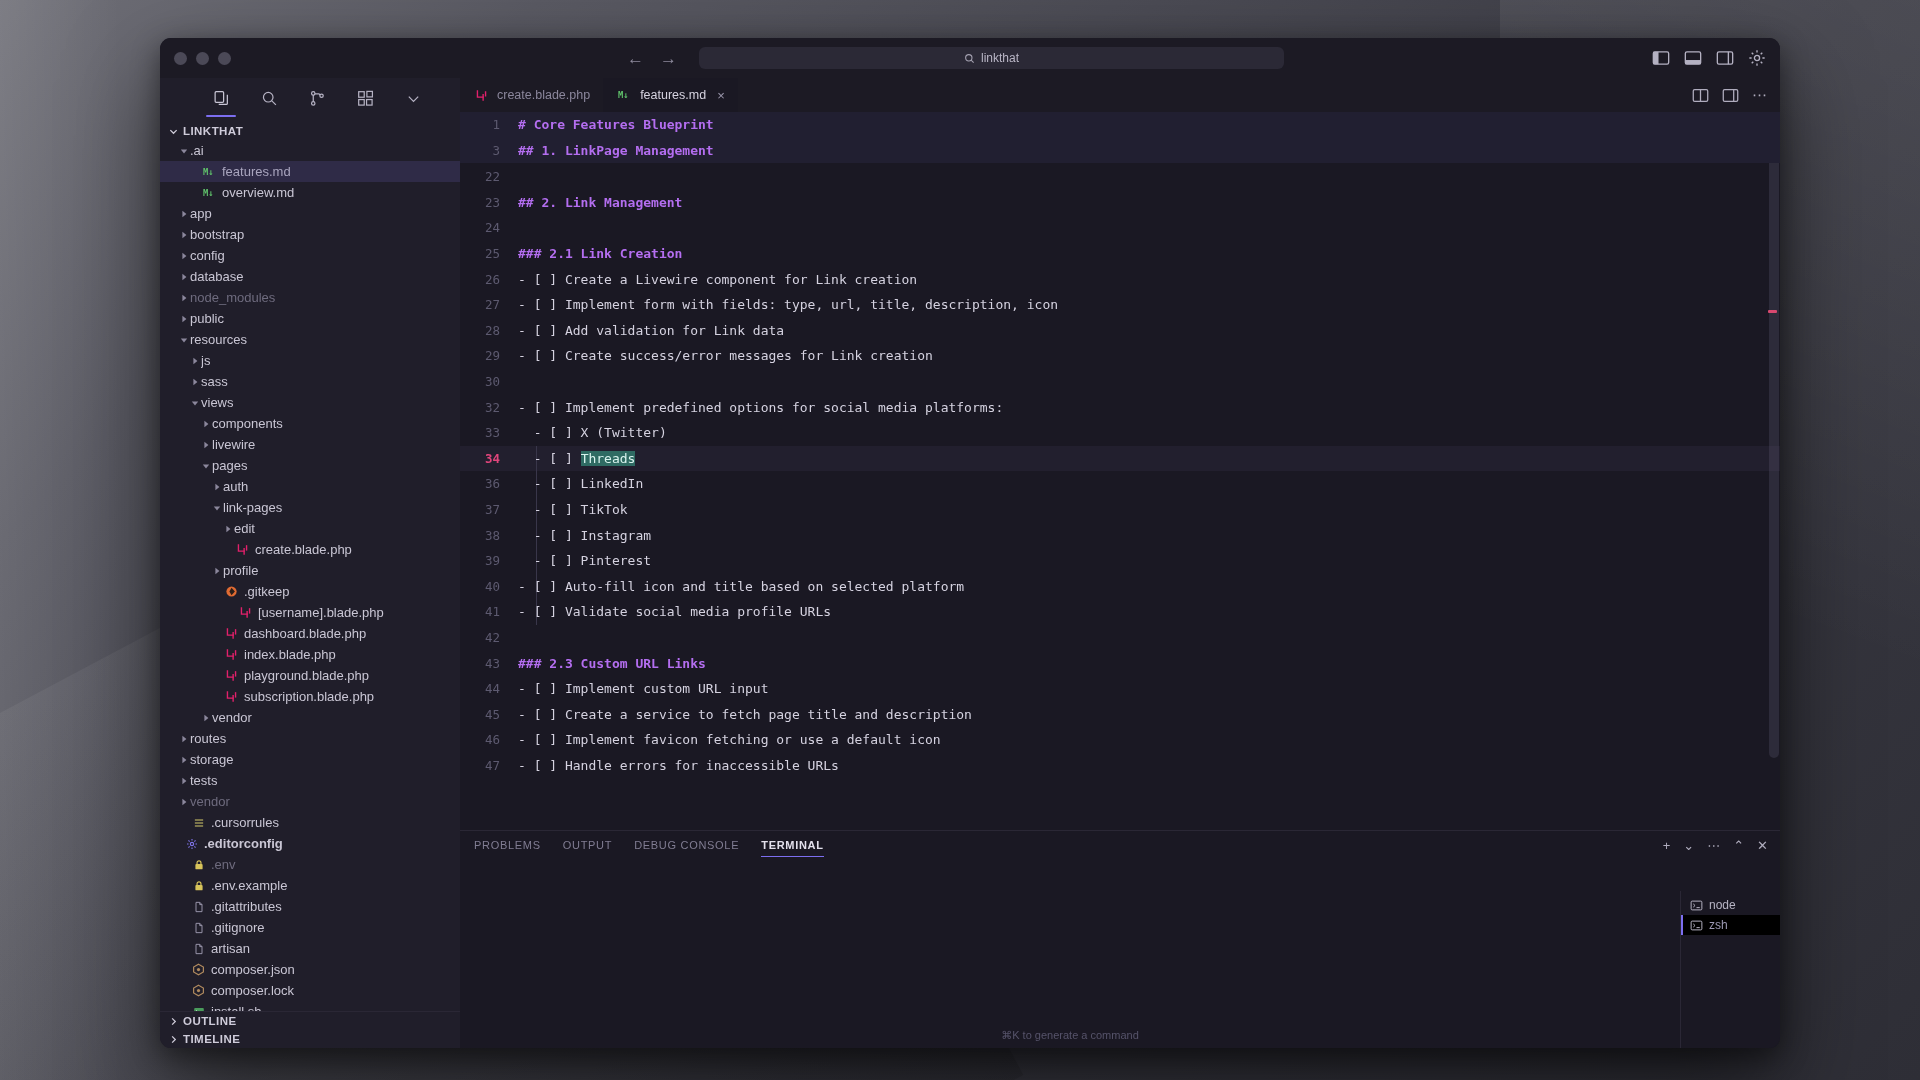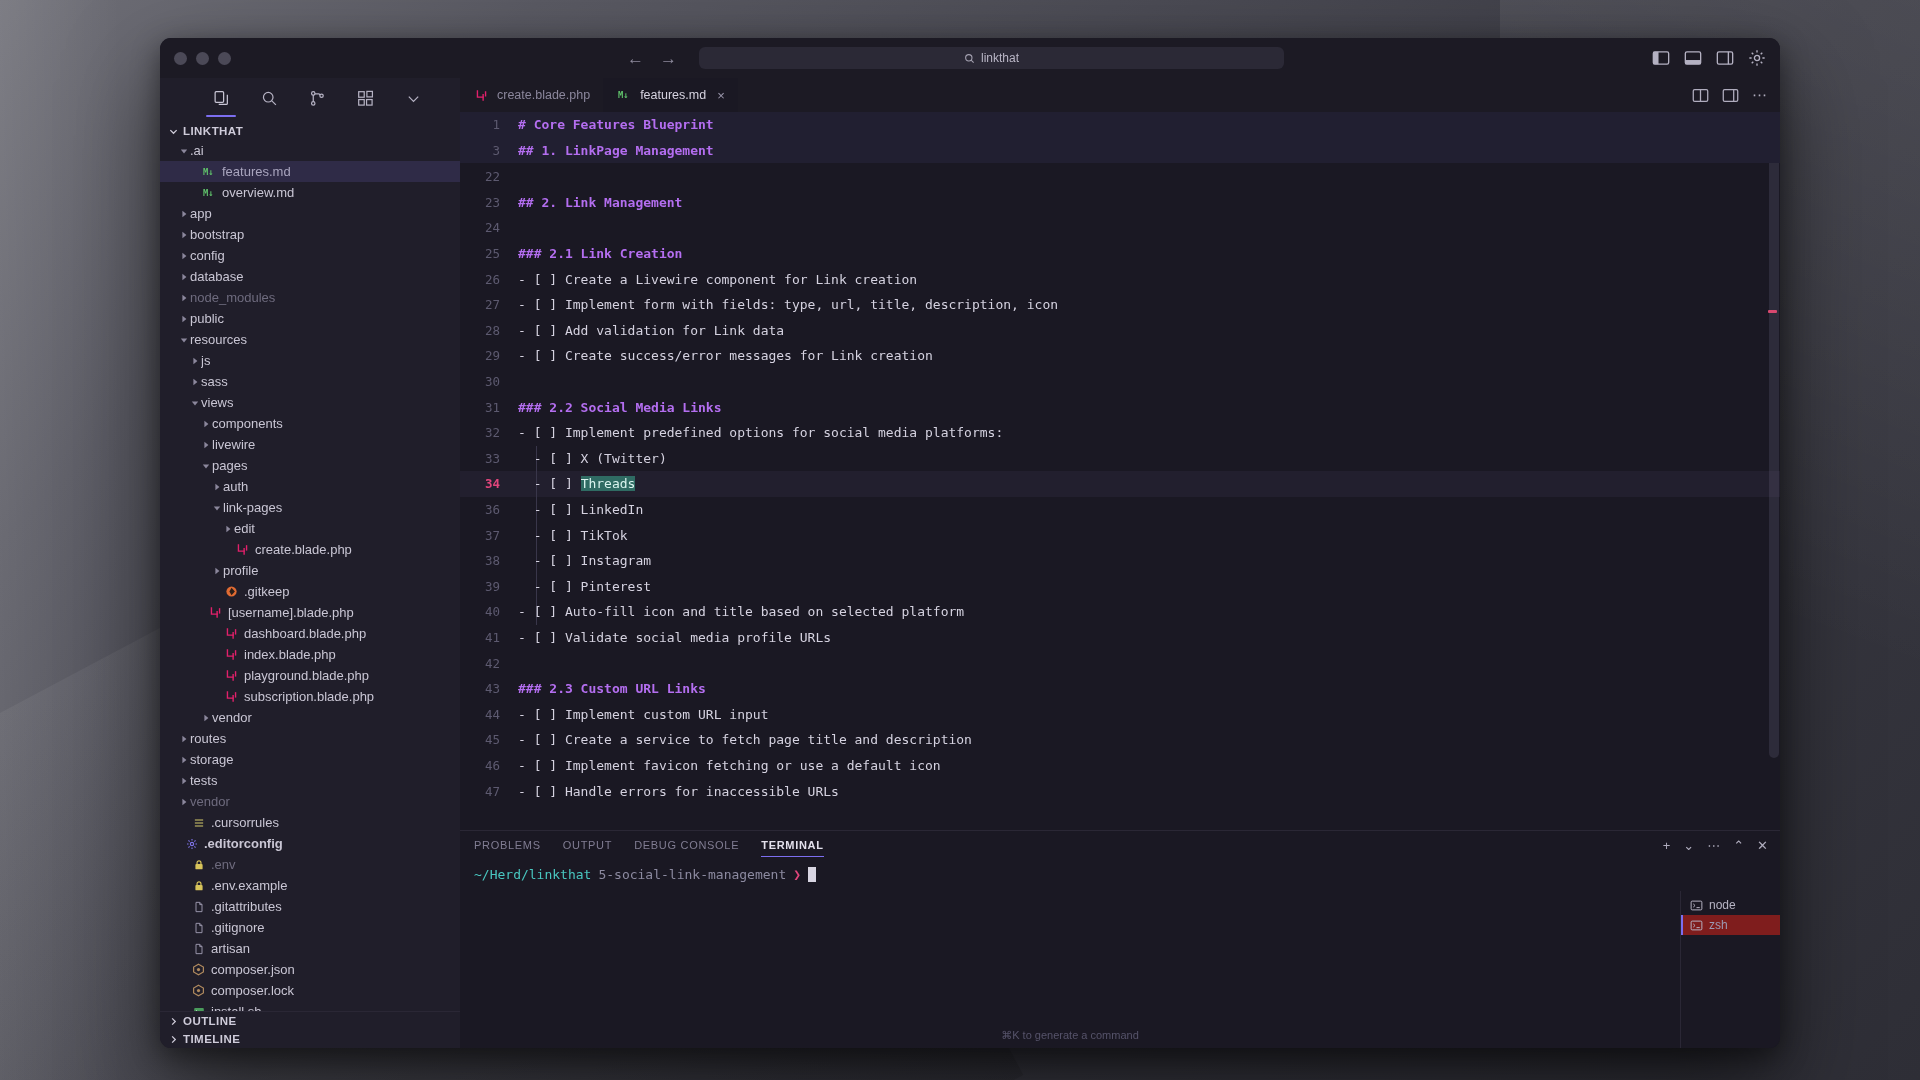--- a/index.html
+++ b/index.html
@@ -108,21 +108,21 @@
   .panelbody { flex:1; display:flex; min-height:0; }
   .term { flex:1; position:relative; padding:8px 0 0 14px; font-family:"DejaVu Sans Mono", monospace; font-size:13px; }
   .term-line { display:flex; gap:7px; align-items:center; }
   .t-path { color:#49c7c0; }
   .t-branch { color:#8c8aa0; }
   .t-arrow { color:#e0457b; }
   .t-cursor { width:8px; height:15px; background:#d8d5e2; display:inline-block; }
   .term-hint { position:absolute; left:0; right:0; bottom:6px; text-align:center; font-size:11px; color:#56536a; font-family:"Liberation Sans",sans-serif; }
   .termtabs { width:100px; flex:0 0 100px; border-left:1px solid #2a2735; padding-top:4px;margin-top:32px; }
   .tt { display:flex; align-items:center; gap:6px; height:20px; padding-left:9px; font-size:12px; color:#b7b4c4; }
-  .tt.active { background:#7f1d1d; border-left:2px solid #7c6ef0; padding-left:7px; color:#9c99b4; }
+  .tt.active { background:#000000; border-left:2px solid #7c6ef0; padding-left:7px; color:#9c99b4; }
   .tt .ic { width:13px; height:13px; flex:0 0 13px; }
 </style>
 </head>
 <body>
 
 <div class="bg-streak bg-s1"></div>
 <div class="bg-streak bg-s2"></div>
 <div class="bg-streak bg-s3"></div>
 
 <div class="window">
@@ -387,21 +387,21 @@
             <div class="row" style="padding-left: 50px;">
               <span class="twisty"></span>
               <span class="fi">
                 <svg width="13" height="13" viewBox="0 0 16 16">
                   <circle cx="8" cy="8" r="6.3" fill="#e06b32"></circle>
                   <path d="M8 3.4 L12.2 8 L8 12.6 L5.4 8 Z" fill="#2b1f1a"></path>
                 </svg>
               </span>
               <span class="label">.gitkeep</span>
             </div>
-            <div class="row" style="padding-left: 34px;">
+            <div class="row" style="padding-left: 64px;">
               <span class="twisty"></span>
               <span class="fi">
                 <svg width="13" height="13" viewBox="0 0 16 16" fill="none" stroke="#e2206b" stroke-width="1.7" stroke-linecap="square">
                   <path d="M3 2.5v7.5h7"></path>
                   <path d="M10 7v6.5"></path>
                   <path d="M13 3.5v5"></path>
                 </svg>
               </span>
               <span class="label">[username].blade.php</span>
             </div>
@@ -686,24 +686,20 @@
             </div>
             <div class="codeline">
               <span class="ln">29</span>
               <span class="code">- [ ] Create success/error messages for Link creation</span>
             </div>
             <div class="codeline">
               <span class="ln">30</span>
               <span class="code"></span>
             </div>
             <div class="codeline">
-              <span class="ln">31</span>
-              <span class="code"><span class="h">### 2.2 Social Media Links</span></span>
-            </div>
-            <div class="codeline">
               <span class="ln">32</span>
               <span class="code">- [ ] Implement predefined options for social media platforms:</span>
             </div>
             <div class="codeline">
               <span class="ln">33</span>
               <span class="code">  - [ ] X (Twitter)</span>
             </div>
             <div class="codeline cur">
               <span class="ln">34</span>
               <span class="code">  - [ ] <span class="sel">Threads</span></span>
@@ -774,26 +770,20 @@
           <div class="panel-actions" id="pactions">
               <span>+</span>
               <span>⌄</span>
               <span>⋯</span>
               <span>⌃</span>
               <span>✕</span>
             </div>
         </div>
         <div class="panelbody">
           <div class="term">
-            <div class="term-line">
-              <span class="t-path">~/Herd/linkthat</span>
-              <span class="t-branch">5-social-link-management</span>
-              <span class="t-arrow">❯</span>
-              <span class="t-cursor"></span>
-            </div>
             <div class="term-hint">⌘K to generate a command</div>
           </div>
           <div class="termtabs" id="termtabs">
               <div class="tt">
                 <span class="ic"><svg width="13" height="13" viewBox="0 0 16 16" fill="none" stroke="#b7b4c4" stroke-width="1.2">
                     <rect x="1.4" y="2.6" width="13.2" height="10.8" rx="1.3"></rect>
                     <path d="M4 6 L6.2 8 L4 10M8 10.6h4"></path>
                   </svg></span>
                 <span>node</span>
               </div>

